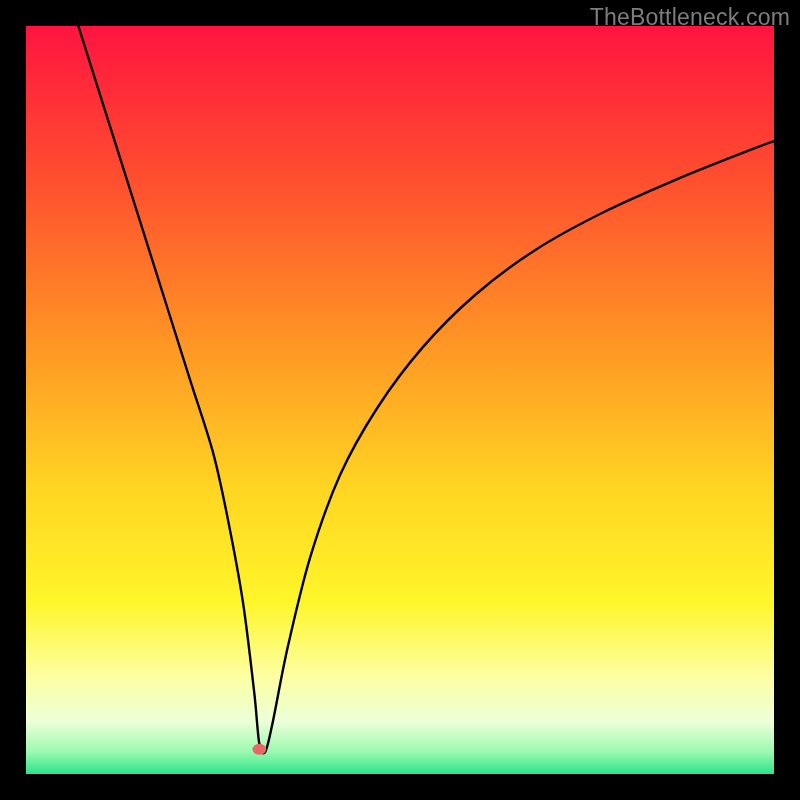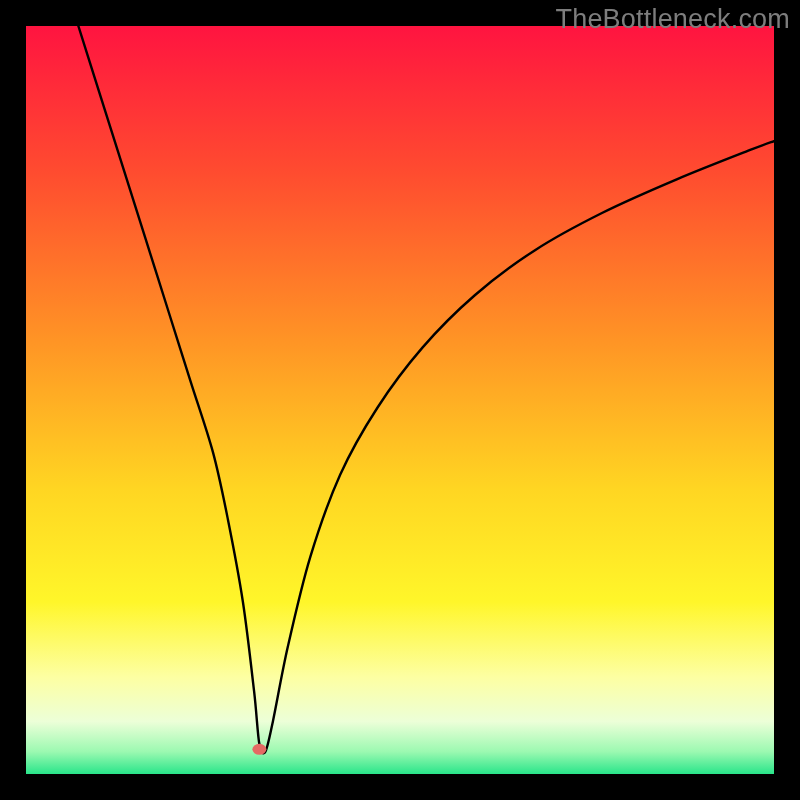--- a/index.html
+++ b/index.html
@@ -17,21 +17,21 @@
     top: 26px;
     width: 748px;
     height: 748px;
     background: #000000;
   }
   .watermark {
     position: absolute;
     top: 4px;
     right: 10px;
     color: #7d7d7d;
-    font-size: 27px;
+    font-size: 23px;
     font-weight: 500;
     letter-spacing: 0.2px;
   }
   svg {
     display: block;
   }
 </style>
 </head>
 <body>
 

